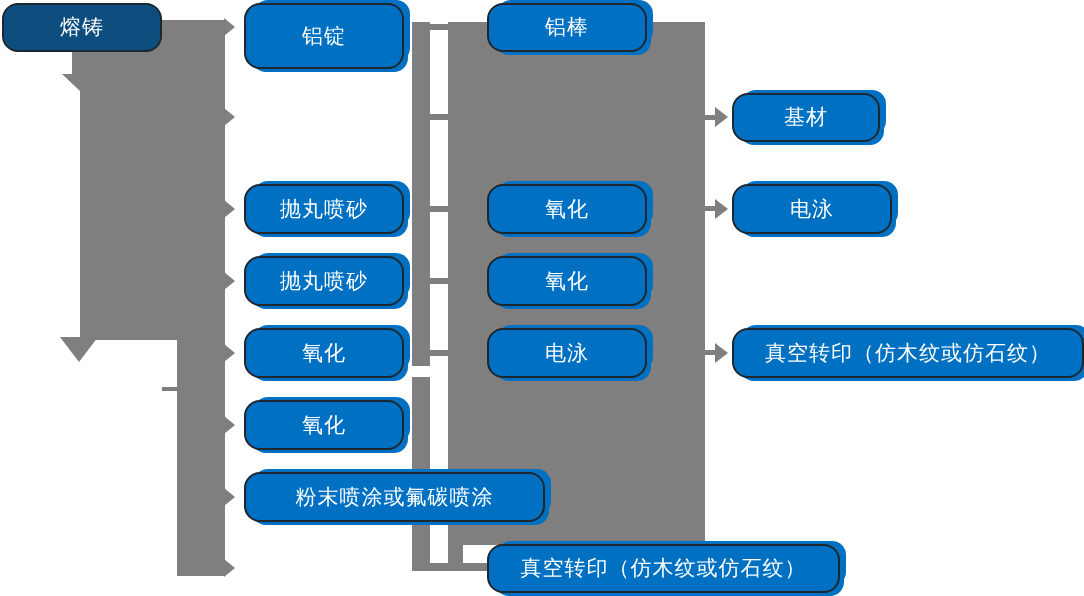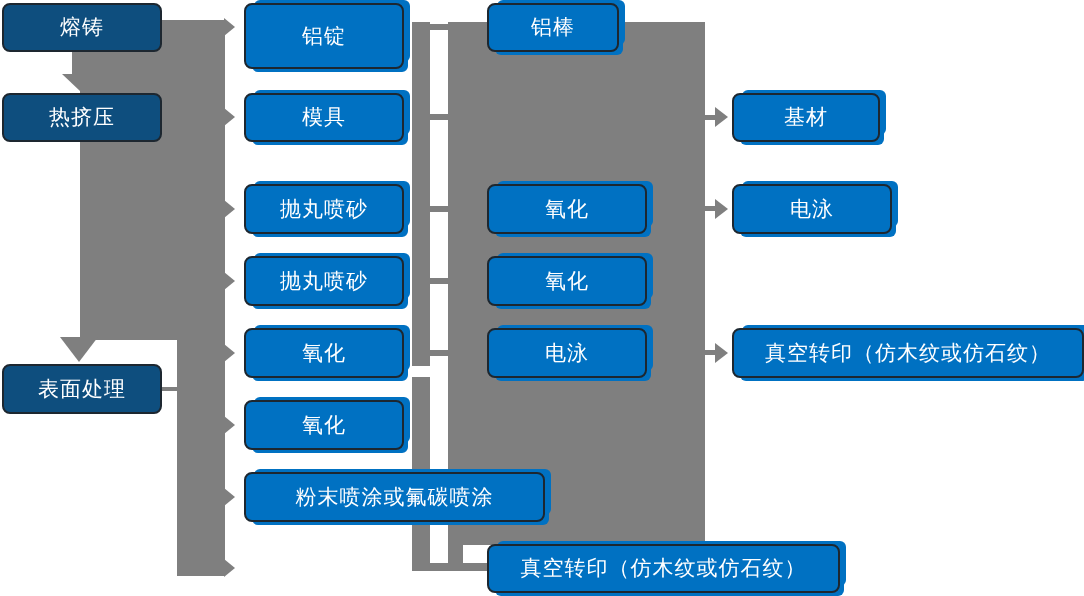--- a/index.html
+++ b/index.html
@@ -17,21 +17,21 @@
   .gray{position:absolute;background:var(--gray);}
   .tri{width:0;height:0;position:absolute;background:none;}
   .tri-r-sm{border-top:9px solid transparent;border-bottom:9px solid transparent;border-left:11px solid var(--gray);}
   .tri-r-md{border-top:10px solid transparent;border-bottom:10px solid transparent;border-left:13px solid var(--gray);}
   .tri-d-sm{border-left:18px solid transparent;border-right:18px solid transparent;border-top:17px solid var(--gray);}
   .tri-d-md{border-left:19px solid transparent;border-right:19px solid transparent;border-top:25px solid var(--gray);}
   .box{
     position:absolute;box-sizing:border-box;
     display:flex;align-items:center;justify-content:center;
     color:var(--text);font-size:21px;line-height:1;letter-spacing:1px;
-    border:2px solid var(--border);border-radius:8px;
+    border:2px solid var(--border);border-radius:16px;
     white-space:nowrap;
   }
   .b-blue{
     background:var(--blue);
     box-shadow:8px -5px 0 -2px var(--blue), 6px 5px 0 -2px var(--blue);
   }
   .b-dark{background:var(--dark);}
 </style>
 </head>
 <body>
@@ -67,32 +67,29 @@
   <div class="tri tri-r-sm" style="left:224px;top:18px"></div>
   <div class="tri tri-r-sm" style="left:224px;top:108px"></div>
   <div class="tri tri-r-sm" style="left:224px;top:200px"></div>
   <div class="tri tri-r-sm" style="left:224px;top:272px"></div>
   <div class="tri tri-r-sm" style="left:224px;top:344px"></div>
   <div class="tri tri-r-sm" style="left:224px;top:416px"></div>
   <div class="tri tri-r-sm" style="left:224px;top:488px"></div>
   <div class="tri tri-r-sm" style="left:224px;top:559px"></div>
 
   <div class="box b-dark" style="left:2px;top:3px;width:160px;height:49px">熔铸</div>
-  <div class="box b-dark" style="left:2px;top:93px;width:160px;height:49px">热挤压</div>
-  <div class="box b-dark" style="left:2px;top:364px;width:160px;height:50px">表面处理</div>
 
   <div class="box b-blue" style="left:244px;top:3px;width:160px;height:66px">铝锭</div>
-  <div class="box b-blue" style="left:244px;top:93px;width:160px;height:49px">模具</div>
   <div class="box b-blue" style="left:244px;top:184px;width:160px;height:50px">抛丸喷砂</div>
   <div class="box b-blue" style="left:244px;top:256px;width:160px;height:50px">抛丸喷砂</div>
   <div class="box b-blue" style="left:244px;top:328px;width:160px;height:50px">氧化</div>
   <div class="box b-blue" style="left:244px;top:400px;width:160px;height:50px">氧化</div>
   <div class="box b-blue" style="left:244px;top:472px;width:301px;height:50px">粉末喷涂或氟碳喷涂</div>
 
-  <div class="box b-blue" style="left:487px;top:3px;width:132px;height:49px">铝棒</div>
+  <div class="box b-blue" style="left:487px;top:3px;width:160px;height:49px">铝棒</div>
   <div class="box b-blue" style="left:487px;top:184px;width:160px;height:50px">氧化</div>
   <div class="box b-blue" style="left:487px;top:256px;width:160px;height:50px">氧化</div>
   <div class="box b-blue" style="left:487px;top:328px;width:160px;height:50px">电泳</div>
   <div class="box b-blue" style="left:487px;top:544px;width:353px;height:49px">真空转印（仿木纹或仿石纹）</div>
 
   <div class="box b-blue" style="left:732px;top:93px;width:148px;height:49px">基材</div>
   <div class="box b-blue" style="left:732px;top:184px;width:160px;height:50px">电泳</div>
   <div class="box b-blue" style="left:732px;top:328px;width:352px;height:50px">真空转印（仿木纹或仿石纹）</div>
 
 </div>

